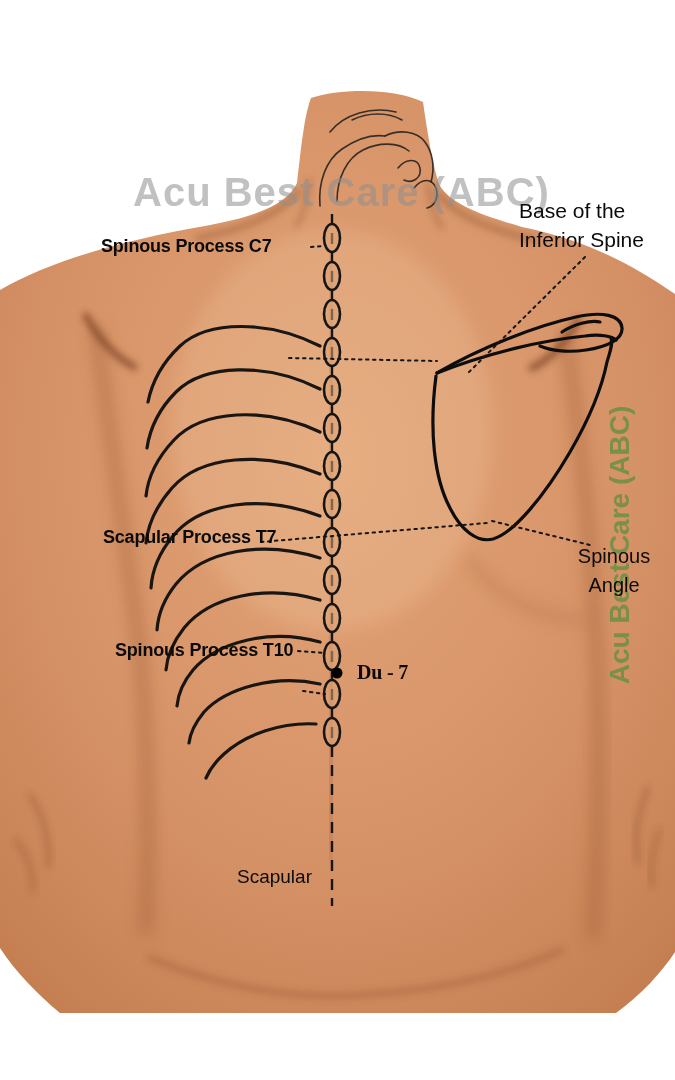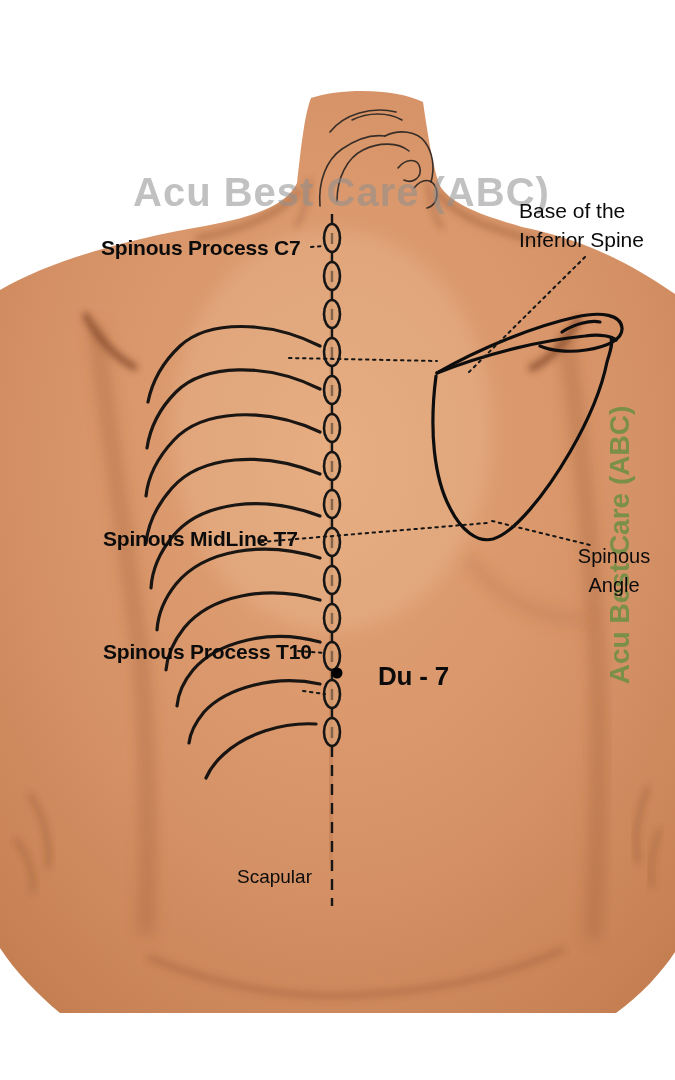--- a/index.html
+++ b/index.html
@@ -5,21 +5,21 @@
   html,body{margin:0;padding:0;background:#ffffff;}
   .canvas{
     position:relative;width:675px;height:1074px;background:#ffffff;
     overflow:hidden;font-family:"Liberation Sans",sans-serif;
   }
   svg.anatomy{position:absolute;left:0;top:0;}
 
   .label{
     position:absolute;white-space:nowrap;
     color:var(--label-text,#0b0b0b);
-    font-size:21px;letter-spacing:-0.2px;
+    font-size:18px;letter-spacing:-0.2px;
   }
   .bold{font-weight:700;}
   .anno{
     position:absolute;color:var(--label-text,#0b0b0b);
     font-size:21px;line-height:29px;white-space:nowrap;
   }
   .center{text-align:center;}
   .wm-h{
     position:absolute;left:133px;top:170px;
     font-size:40px;font-weight:700;letter-spacing:1px;white-space:nowrap;
@@ -146,23 +146,23 @@
       <path class="dotted" d="M311,247 L323,246"></path>
     </g>
 
     <circle cx="337" cy="673" r="5.5" fill="#000000"></circle>
   </svg>
 
   <div class="wm-h">Acu Best Care (ABC)</div>
   <div class="wm-v">Acu Best Care (ABC)</div>
 
   <div class="label bold" style="left:101px;top:236px;">Spinous Process C7</div>
-  <div class="label bold" style="left:103px;top:527px;">Spinous MidLine T7</div>
-  <div class="label bold" style="left:103px;top:640px;text-align:right;">Spinous Process T10</div>
-  <div class="label bold" style="left:378px;top:661px;font-size:26px;">Du - 7</div>
+  <div class="label bold" style="left:103px;top:527px;">Scapular Process T7</div>
+  <div class="label bold" style="left:115px;top:640px;text-align:right;">Spinous Process T10</div>
+  <div class="label bold" style="left:357px;top:661px;font-size:20px;font-family:Liberation Serif, serif;">Du - 7</div>
   <div class="label" style="left:237px;top:866px;font-size:19px;letter-spacing:0;">Scapular</div>
 
   <div class="anno" style="left:519px;top:196px;">
     <div>Base of the</div>
     <div>Inferior Spine</div>
   </div>
 
   <div class="anno center" style="left:571px;top:542px;width:86px;font-size:20px;">
     <div>Spinous</div>
     <div>Angle</div>

